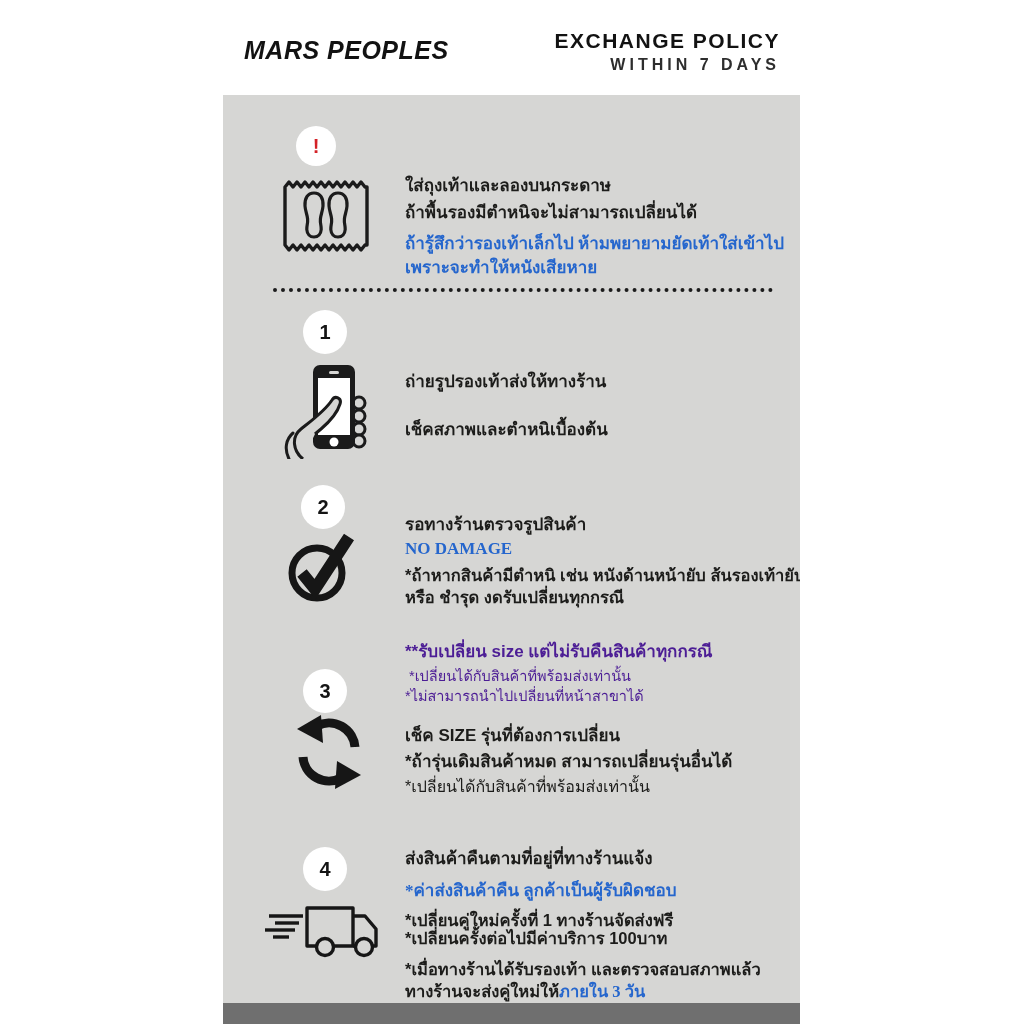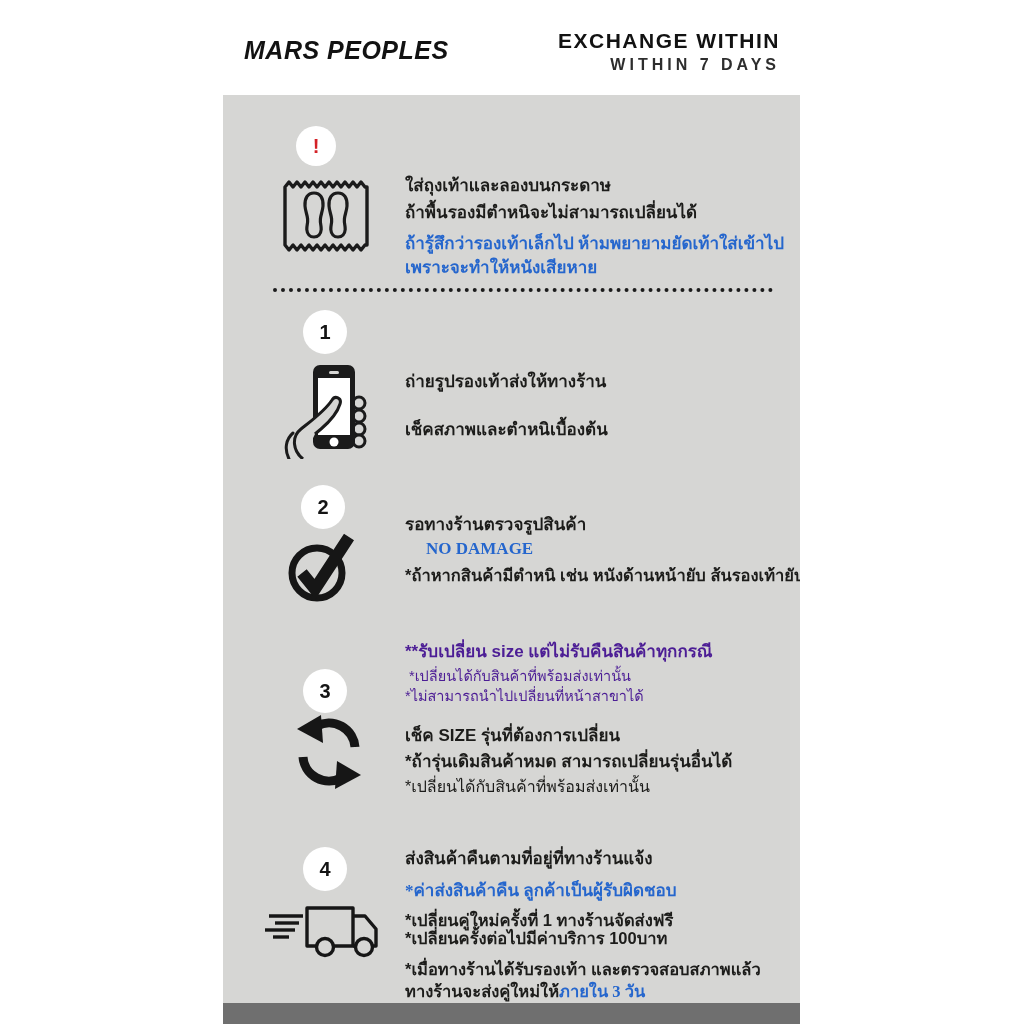--- a/index.html
+++ b/index.html
@@ -36,21 +36,21 @@
              border-top:4px dotted #1c1c1c; }
   svg { display:block; }
 </style>
 </head>
 <body>
 
 <div class="stage">
 
   <div class="brand">MARS PEOPLES</div>
   <div class="policy">
-    <div class="policy-title">EXCHANGE WITHIN</div>
+    <div class="policy-title">EXCHANGE POLICY</div>
     <div class="policy-sub">WITHIN 7 DAYS</div>
   </div>
 
   <div class="card">
 
     <div class="badge alert-badge" style="left:73px; top:31px;">
       <span>!</span>
     </div>
     <svg class="abs" style="left:58px; top:84px;" width="90" height="74" viewBox="0 0 90 74">
       <path d="M4 8 L8 3 L12 8 L16 3 L20 8 L24 3 L28 8 L32 3 L36 8 L40 3 L44 8 L48 3 L52 8 L56 3 L60 8 L64 3 L68 8 L72 3 L76 8 L80 3 L84 8 L86 8 L86 66 L84 66 L80 71 L76 66 L72 71 L68 66 L64 71 L60 66 L56 71 L52 66 L48 71 L44 66 L40 71 L36 66 L32 71 L28 66 L24 71 L20 66 L16 71 L12 66 L8 71 L4 66 Z" fill="none" stroke="#1b1b1b" stroke-width="3.4" stroke-linejoin="round"></path>
@@ -83,22 +83,23 @@
     <div class="abs line" style="left:182px; top:300px;margin-top:20px;">เช็คสภาพและตำหนิเบื้องต้น</div>
 
     <div class="badge num-badge" style="left:78px; top:390px;">
       <span>2</span>
     </div>
     <div class="abs line" style="left:182px; top:406px;margin-top:9px;">รอทางร้านตรวจรูปสินค้า</div>
     <svg class="abs" style="left:62px; top:436px;" width="78" height="72" viewBox="0 0 78 72">
       <circle cx="32" cy="42" r="25" fill="none" stroke="#161616" stroke-width="7"></circle>
       <path d="M17 42 L30 58 L64 6" fill="none" stroke="#161616" stroke-width="12" stroke-linecap="butt" stroke-linejoin="miter"></path>
     </svg>
-    <div class="abs line blue" style="left:182px; top:444px;margin-left:21px;">NO DAMAGE</div>
+    <div class="abs line blue" style="left:182px; top:444px;">NO DAMAGE</div>
     <div class="abs line md" style="left:182px; top:467px;">*ถ้าหากสินค้ามีตำหนิ เช่น หนังด้านหน้ายับ ส้นรองเท้ายับ</div>
+    <div class="abs line md" style="left:182px; top:489px;">หรือ ชำรุด งดรับเปลี่ยนทุกกรณี</div>
     <div class="abs line indigo" style="left:182px; top:515px;">**รับเปลี่ยน size แต่ไม่รับคืนสินค้าทุกกรณี</div>
     <div class="abs line indigo sm" style="left:186px; top:542px;">*เปลี่ยนได้กับสินค้าที่พร้อมส่งเท่านั้น</div>
     <div class="abs line indigo sm" style="left:182px; top:562px;">*ไม่สามารถนำไปเปลี่ยนที่หน้าสาขาได้</div>
 
     <div class="badge num-badge" style="left:80px; top:574px;">
       <span>3</span>
     </div>
     <svg class="abs" style="left:70px; top:618px;" width="72" height="78" viewBox="0 0 72 78">
       <path d="M62 34 A26 26 0 0 0 24 13" fill="none" stroke="#161616" stroke-width="9"></path>
       <path d="M28 2 L4 16 L30 30 Z" fill="#161616"></path>

